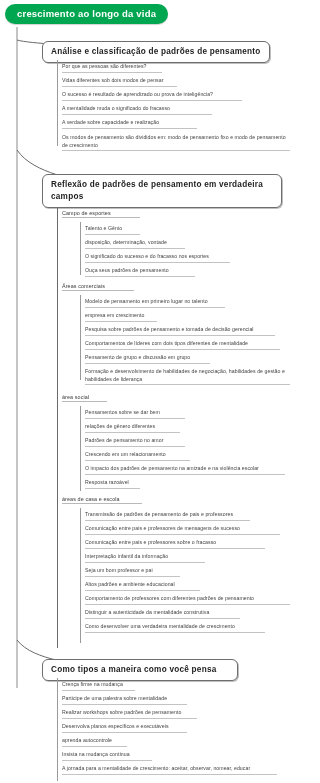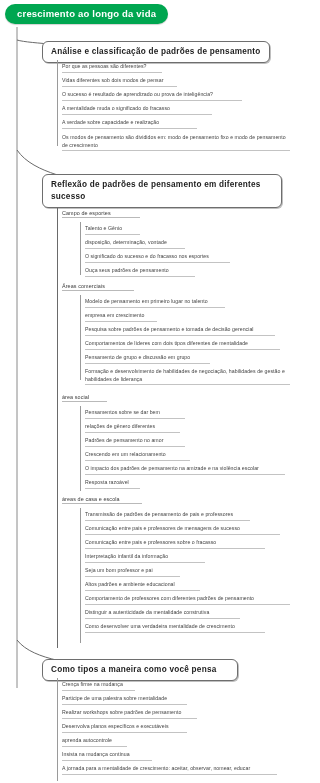--- a/index.html
+++ b/index.html
@@ -94,21 +94,21 @@
 
   <div class="vline" style="left:57px;top:60px;height:86px;"></div>
 
   <div class="leaf" style="left:62px;top:62px;width:100px;">Por que as pessoas são diferentes?</div>
   <div class="leaf" style="left:62px;top:76px;width:115px;">Vidas diferentes sob dois modos de pensar</div>
   <div class="leaf" style="left:62px;top:90px;width:180px;">O sucesso é resultado de aprendizado ou prova de inteligência?</div>
   <div class="leaf" style="left:62px;top:104px;width:150px;">A mentalidade muda o significado do fracasso</div>
   <div class="leaf" style="left:62px;top:118px;width:135px;">A verdade sobre capacidade e realização</div>
   <div class="leaf two" style="left:62px;top:133px;width:228px;">Os modos de pensamento são divididos em: modo de pensamento fixo e modo de pensamento de crescimento</div>
 
-  <div class="branch" style="left:42px;top:174px;width:240px;">Reflexão de padrões de pensamento em diferentes sucesso</div>
+  <div class="branch" style="left:42px;top:174px;width:240px;">Reflexão de padrões de pensamento em verdadeira campos</div>
 
   <div class="vline dark" style="left:57px;top:208px;height:440px;"></div>
 
   <div class="sub" style="left:62px;top:210px;width:78px;">Campo de esportes</div>
   <div class="vline" style="left:80px;top:222px;height:53px;"></div>
   <div class="leaf" style="left:85px;top:224px;width:55px;">Talento e Gênio</div>
   <div class="leaf" style="left:85px;top:238px;width:100px;">disposição, determinação, vontade</div>
   <div class="leaf" style="left:85px;top:252px;width:145px;">O significado do sucesso e do fracasso nos esportes</div>
   <div class="leaf" style="left:85px;top:266px;width:110px;">Ouça seus padrões de pensamento</div>
 

